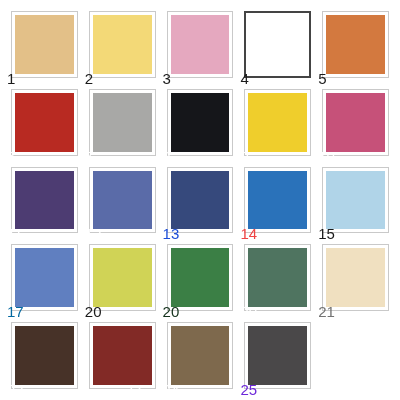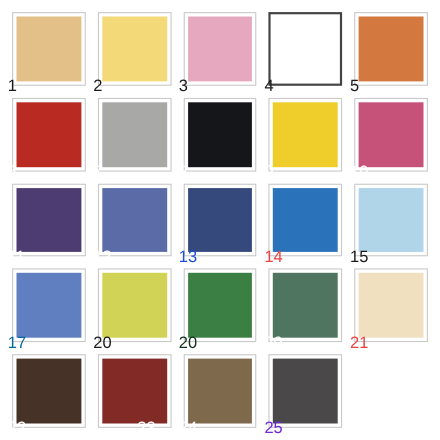--- a/index.html
+++ b/index.html
@@ -181,21 +181,21 @@
     <div class="swatch-cell">
       <div class="swatch-frame" style="border-color: rgb(201, 201, 201);">
         <div class="swatch-color" style="background: rgb(79, 116, 96);"></div>
       </div>
       <span class="swatch-label" style="color: rgb(255, 255, 255);">20</span>
     </div>
     <div class="swatch-cell">
       <div class="swatch-frame" style="border-color: rgb(201, 201, 201);">
         <div class="swatch-color" style="background: rgb(240, 224, 192);"></div>
       </div>
-      <span class="swatch-label" style="color: #ef4444;">21</span>
+      <span class="swatch-label" style="color: #737373;">21</span>
     </div>
     <div class="swatch-cell">
       <div class="swatch-frame" style="border-color: rgb(201, 201, 201);">
         <div class="swatch-color" style="background: rgb(71, 50, 40);"></div>
       </div>
       <span class="swatch-label" style="color: rgb(255, 255, 255); text-align: right;">22</span>
     </div>
     <div class="swatch-cell">
       <div class="swatch-frame" style="border-color: rgb(201, 201, 201);">
         <div class="swatch-color" style="background: rgb(130, 42, 38);"></div>

